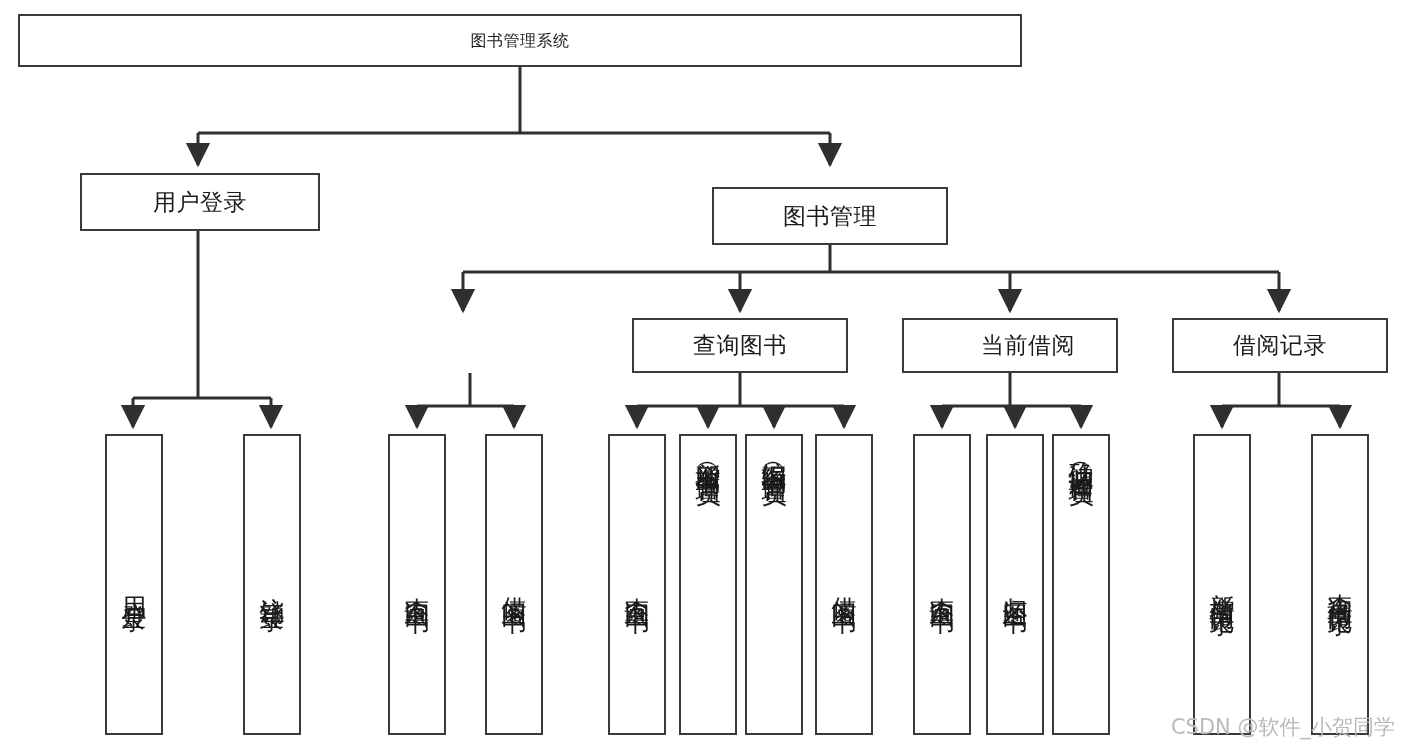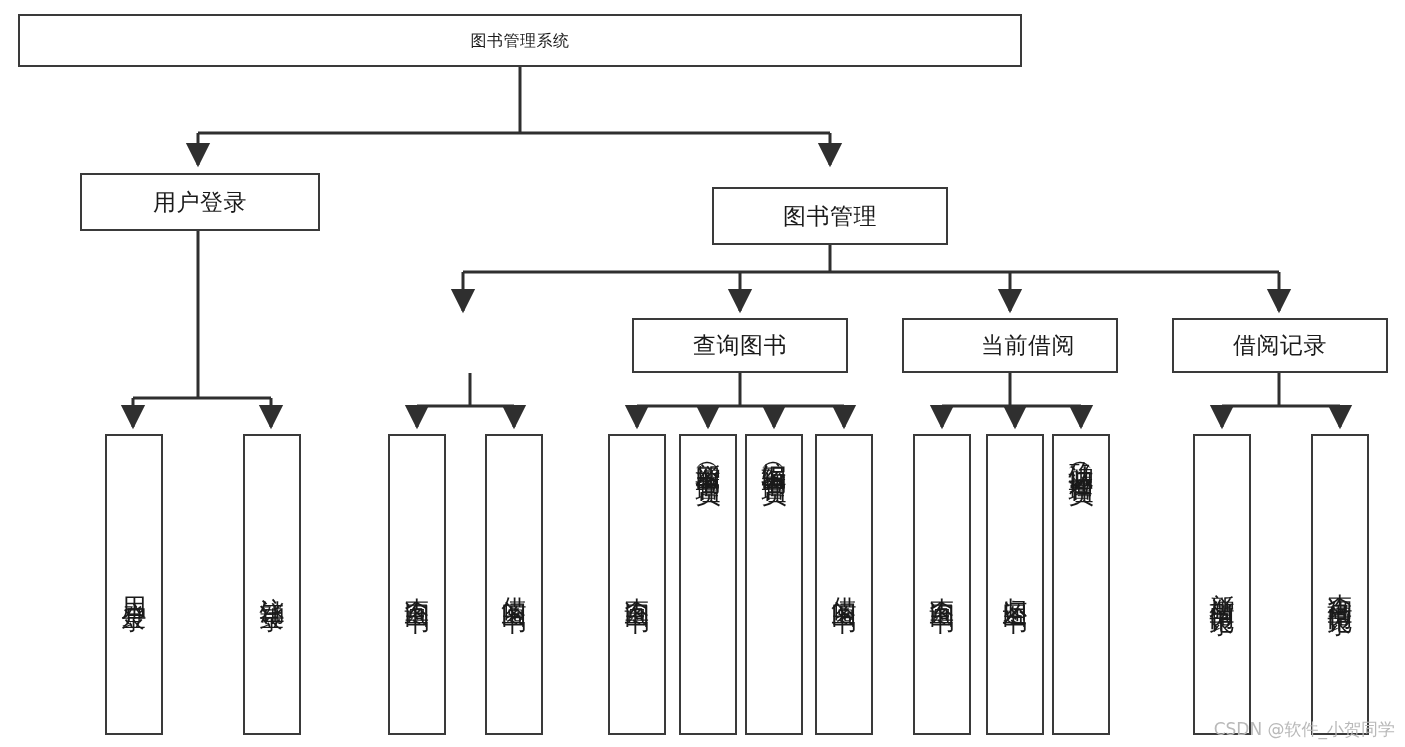--- a/index.html
+++ b/index.html
@@ -70,21 +70,21 @@
     white-space: nowrap;
   }
   .node.v.long .label {
     font-size: 25px;
     letter-spacing: 3px;
   }
   #watermark {
     position: absolute;
     right: 10px;
     bottom: 6px;
-    font-size: 17px;
+    font-size: 21px;
     color: #b9b9b9;
     z-index: 5;
     white-space: nowrap;
     user-select: none;
   }
 </style>
 </head>
 <body>
 
 <div id="canvas">

